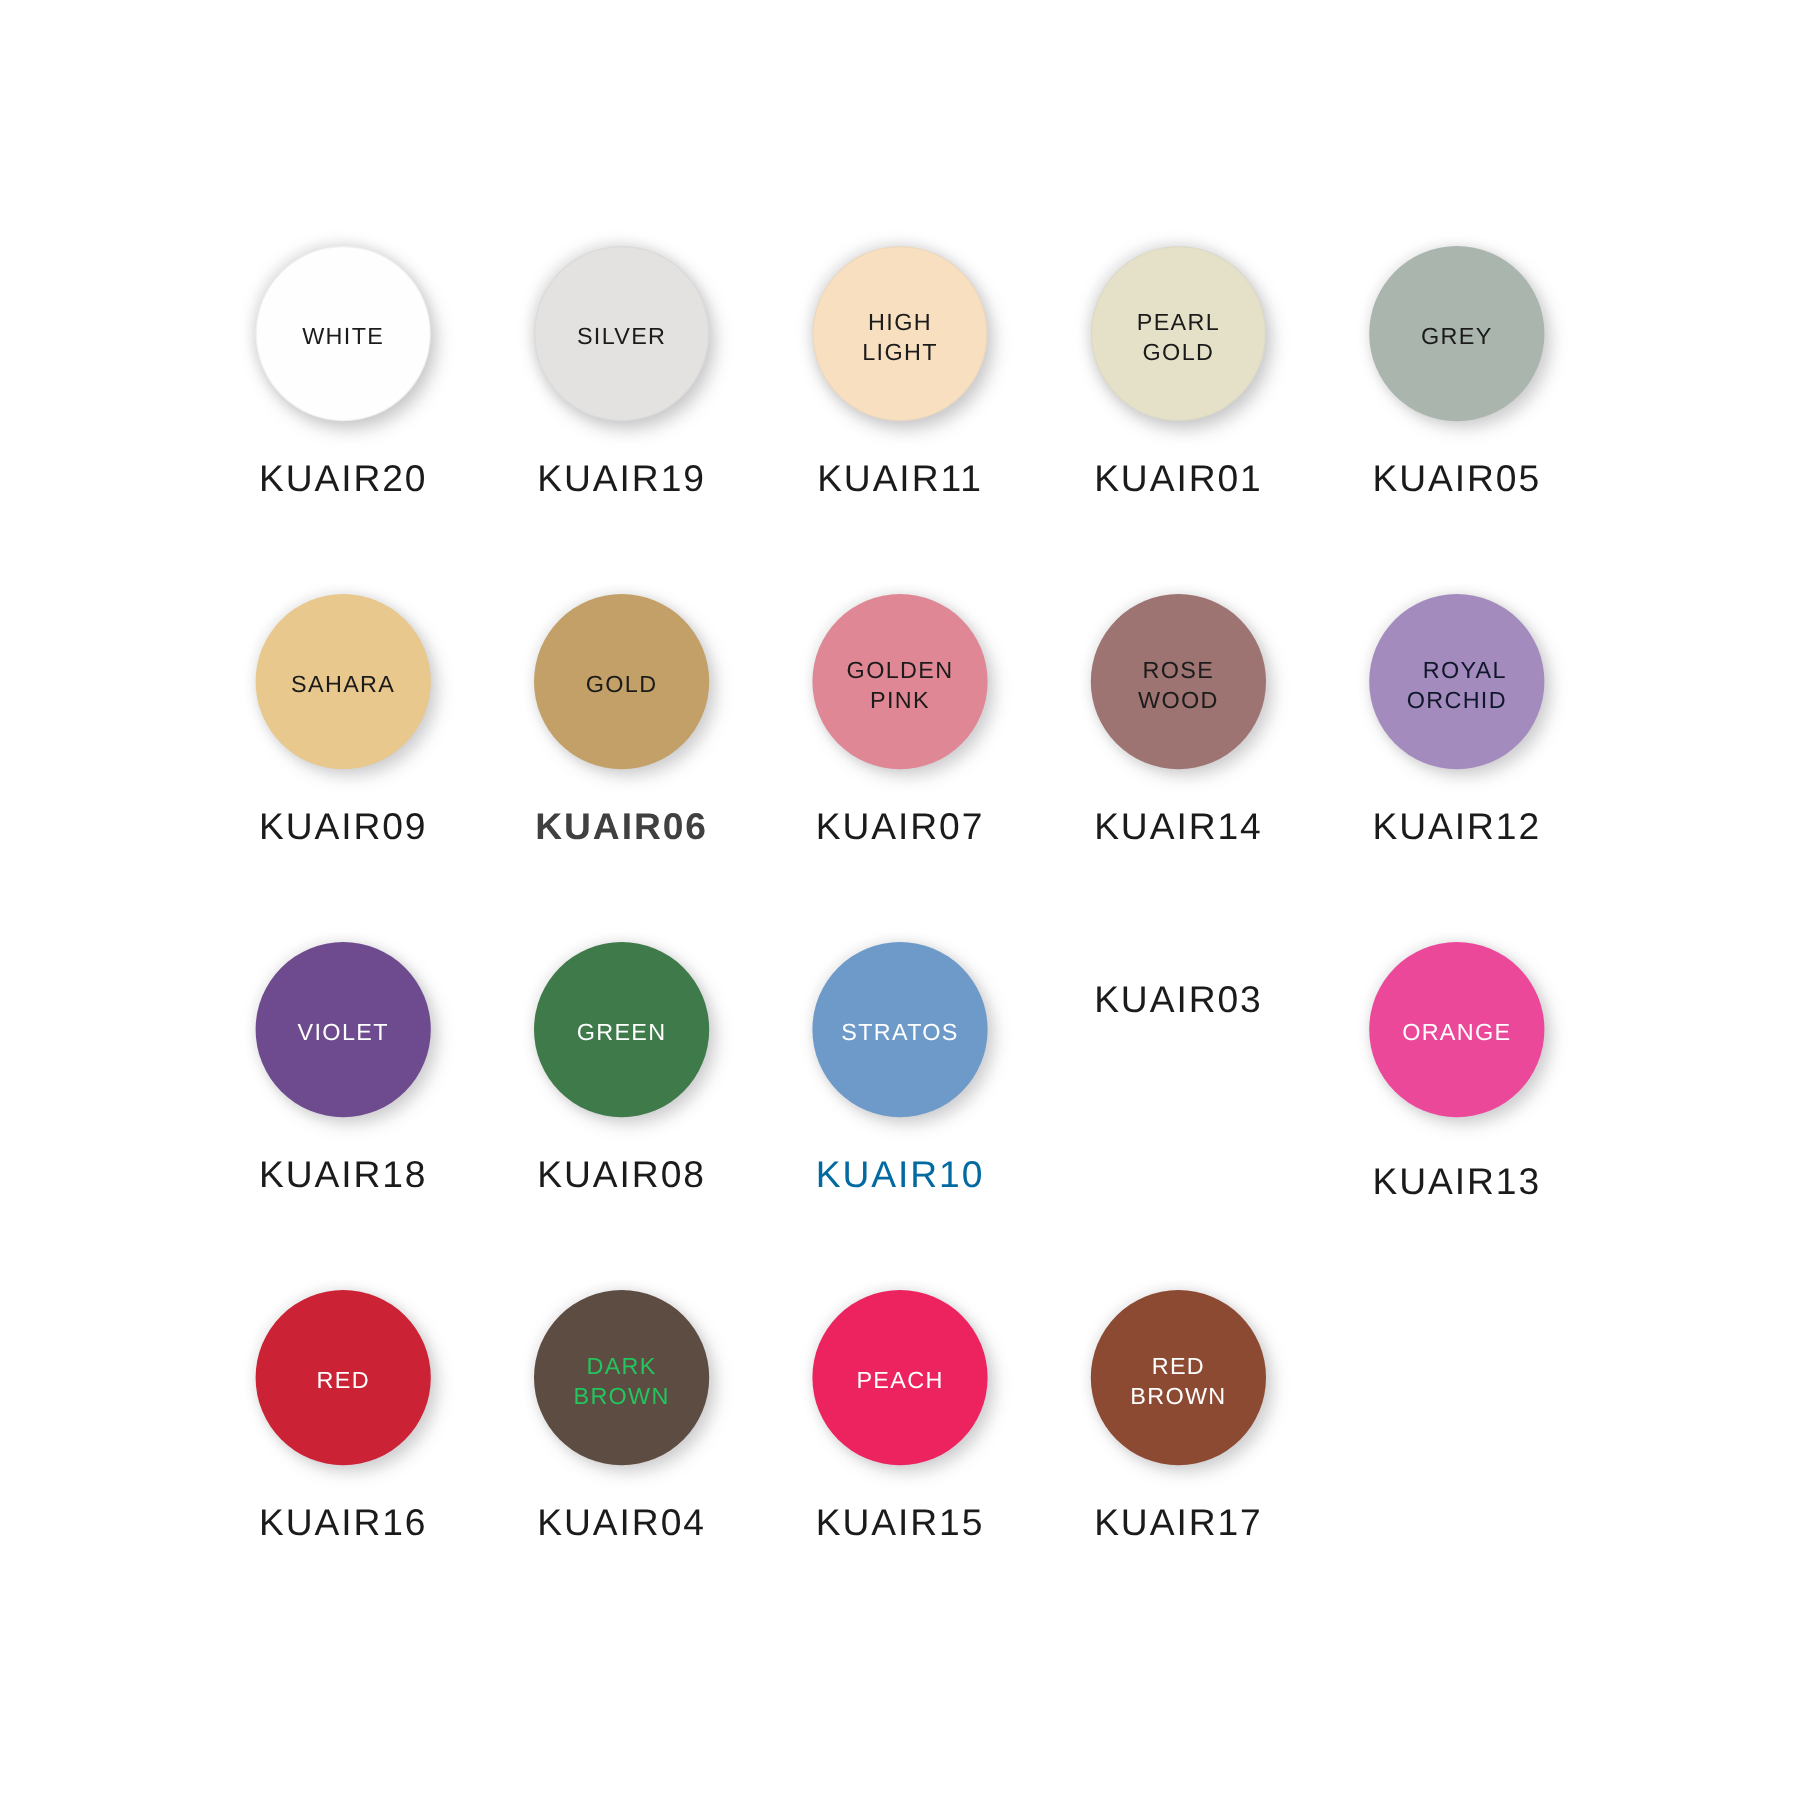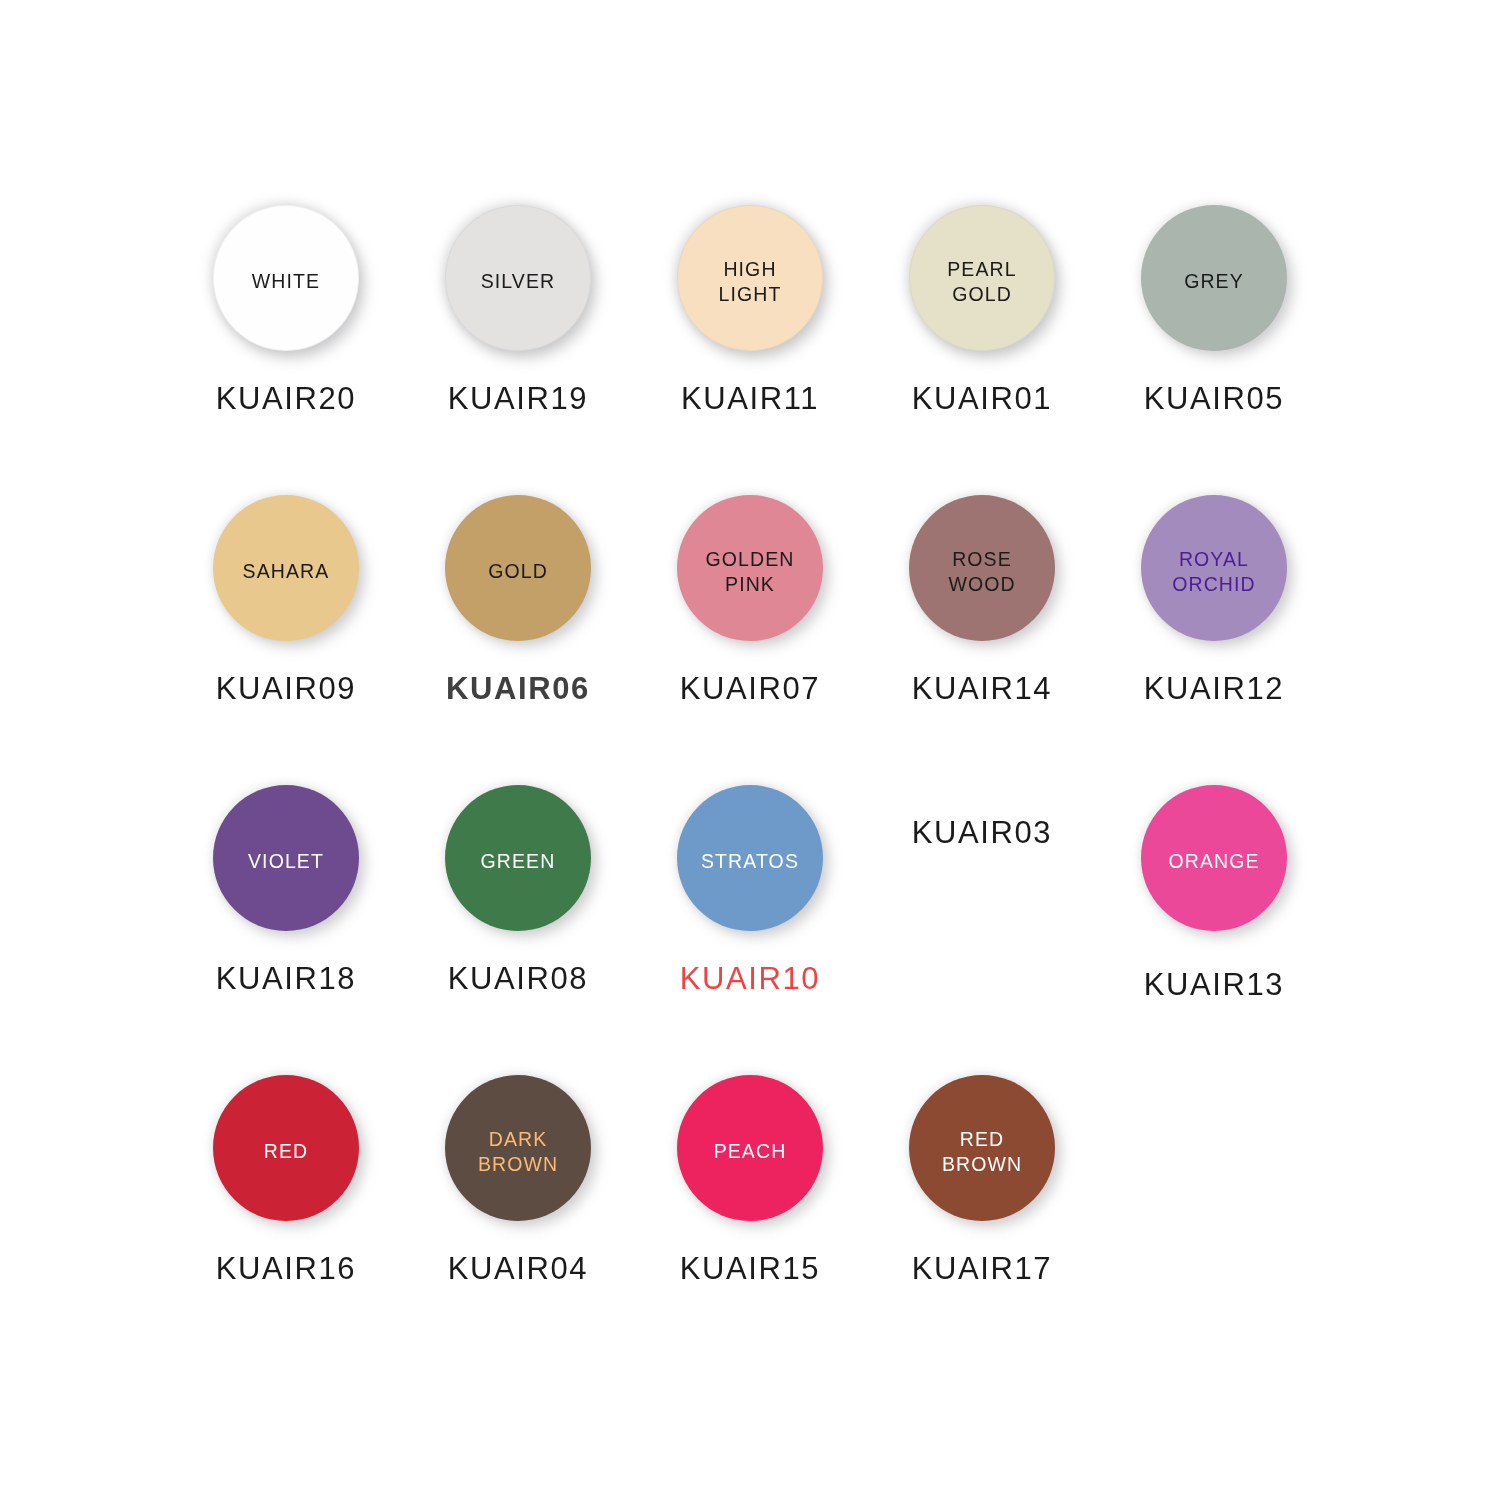--- a/index.html
+++ b/index.html
@@ -145,61 +145,61 @@
       </div>
       <div class="swatch-cell">
         <div class="swatch-disc" style="background: rgb(157, 116, 113);">
           <div class="swatch-name" style="color: rgb(27, 27, 27);">ROSE
 WOOD</div>
         </div>
         <div class="swatch-code" style="color: rgb(27, 27, 27);">KUAIR14</div>
       </div>
       <div class="swatch-cell">
         <div class="swatch-disc" style="background: rgb(164, 139, 189);">
-          <div class="swatch-name" style="color: #4c1d95;">ROYAL
+          <div class="swatch-name" style="color: #0f172a; text-align: right;">ROYAL
 ORCHID</div>
         </div>
         <div class="swatch-code" style="color: rgb(27, 27, 27);">KUAIR12</div>
       </div>
       <div class="swatch-cell">
         <div class="swatch-disc" style="background: rgb(110, 75, 142);">
           <div class="swatch-name" style="color: rgb(255, 255, 255);">VIOLET</div>
         </div>
         <div class="swatch-code" style="color: rgb(27, 27, 27);">KUAIR18</div>
       </div>
       <div class="swatch-cell">
         <div class="swatch-disc" style="background: rgb(62, 122, 74);">
           <div class="swatch-name" style="color: rgb(255, 255, 255);">GREEN</div>
         </div>
         <div class="swatch-code" style="color: rgb(27, 27, 27);">KUAIR08</div>
       </div>
       <div class="swatch-cell">
         <div class="swatch-disc" style="background: rgb(109, 154, 200);">
           <div class="swatch-name" style="color: rgb(255, 255, 255);">STRATOS</div>
         </div>
-        <div class="swatch-code" style="color: #ef4444;">KUAIR10</div>
+        <div class="swatch-code" style="color: #0369a1;">KUAIR10</div>
       </div>
       <div class="swatch-cell">
         <div class="swatch-code" style="color: rgb(27, 27, 27);">KUAIR03</div>
       </div>
       <div class="swatch-cell">
         <div class="swatch-disc" style="background: #ec4899;">
           <div class="swatch-name" style="color: rgb(255, 255, 255);">ORANGE</div>
         </div>
         <div class="swatch-code" style="color: rgb(27, 27, 27); margin-top: 36px;">KUAIR13</div>
       </div>
       <div class="swatch-cell">
         <div class="swatch-disc" style="background: rgb(204, 34, 53);">
           <div class="swatch-name" style="color: rgb(255, 255, 255);">RED</div>
         </div>
         <div class="swatch-code" style="color: rgb(27, 27, 27);">KUAIR16</div>
       </div>
       <div class="swatch-cell">
         <div class="swatch-disc" style="background: rgb(93, 76, 65);">
-          <div class="swatch-name" style="color: #fdba74;">DARK
+          <div class="swatch-name" style="color: #22c55e;">DARK
 BROWN</div>
         </div>
         <div class="swatch-code" style="color: rgb(27, 27, 27);">KUAIR04</div>
       </div>
       <div class="swatch-cell">
         <div class="swatch-disc" style="background: rgb(237, 35, 96);">
           <div class="swatch-name" style="color: rgb(255, 255, 255);">PEACH</div>
         </div>
         <div class="swatch-code" style="color: rgb(27, 27, 27);">KUAIR15</div>
       </div>

